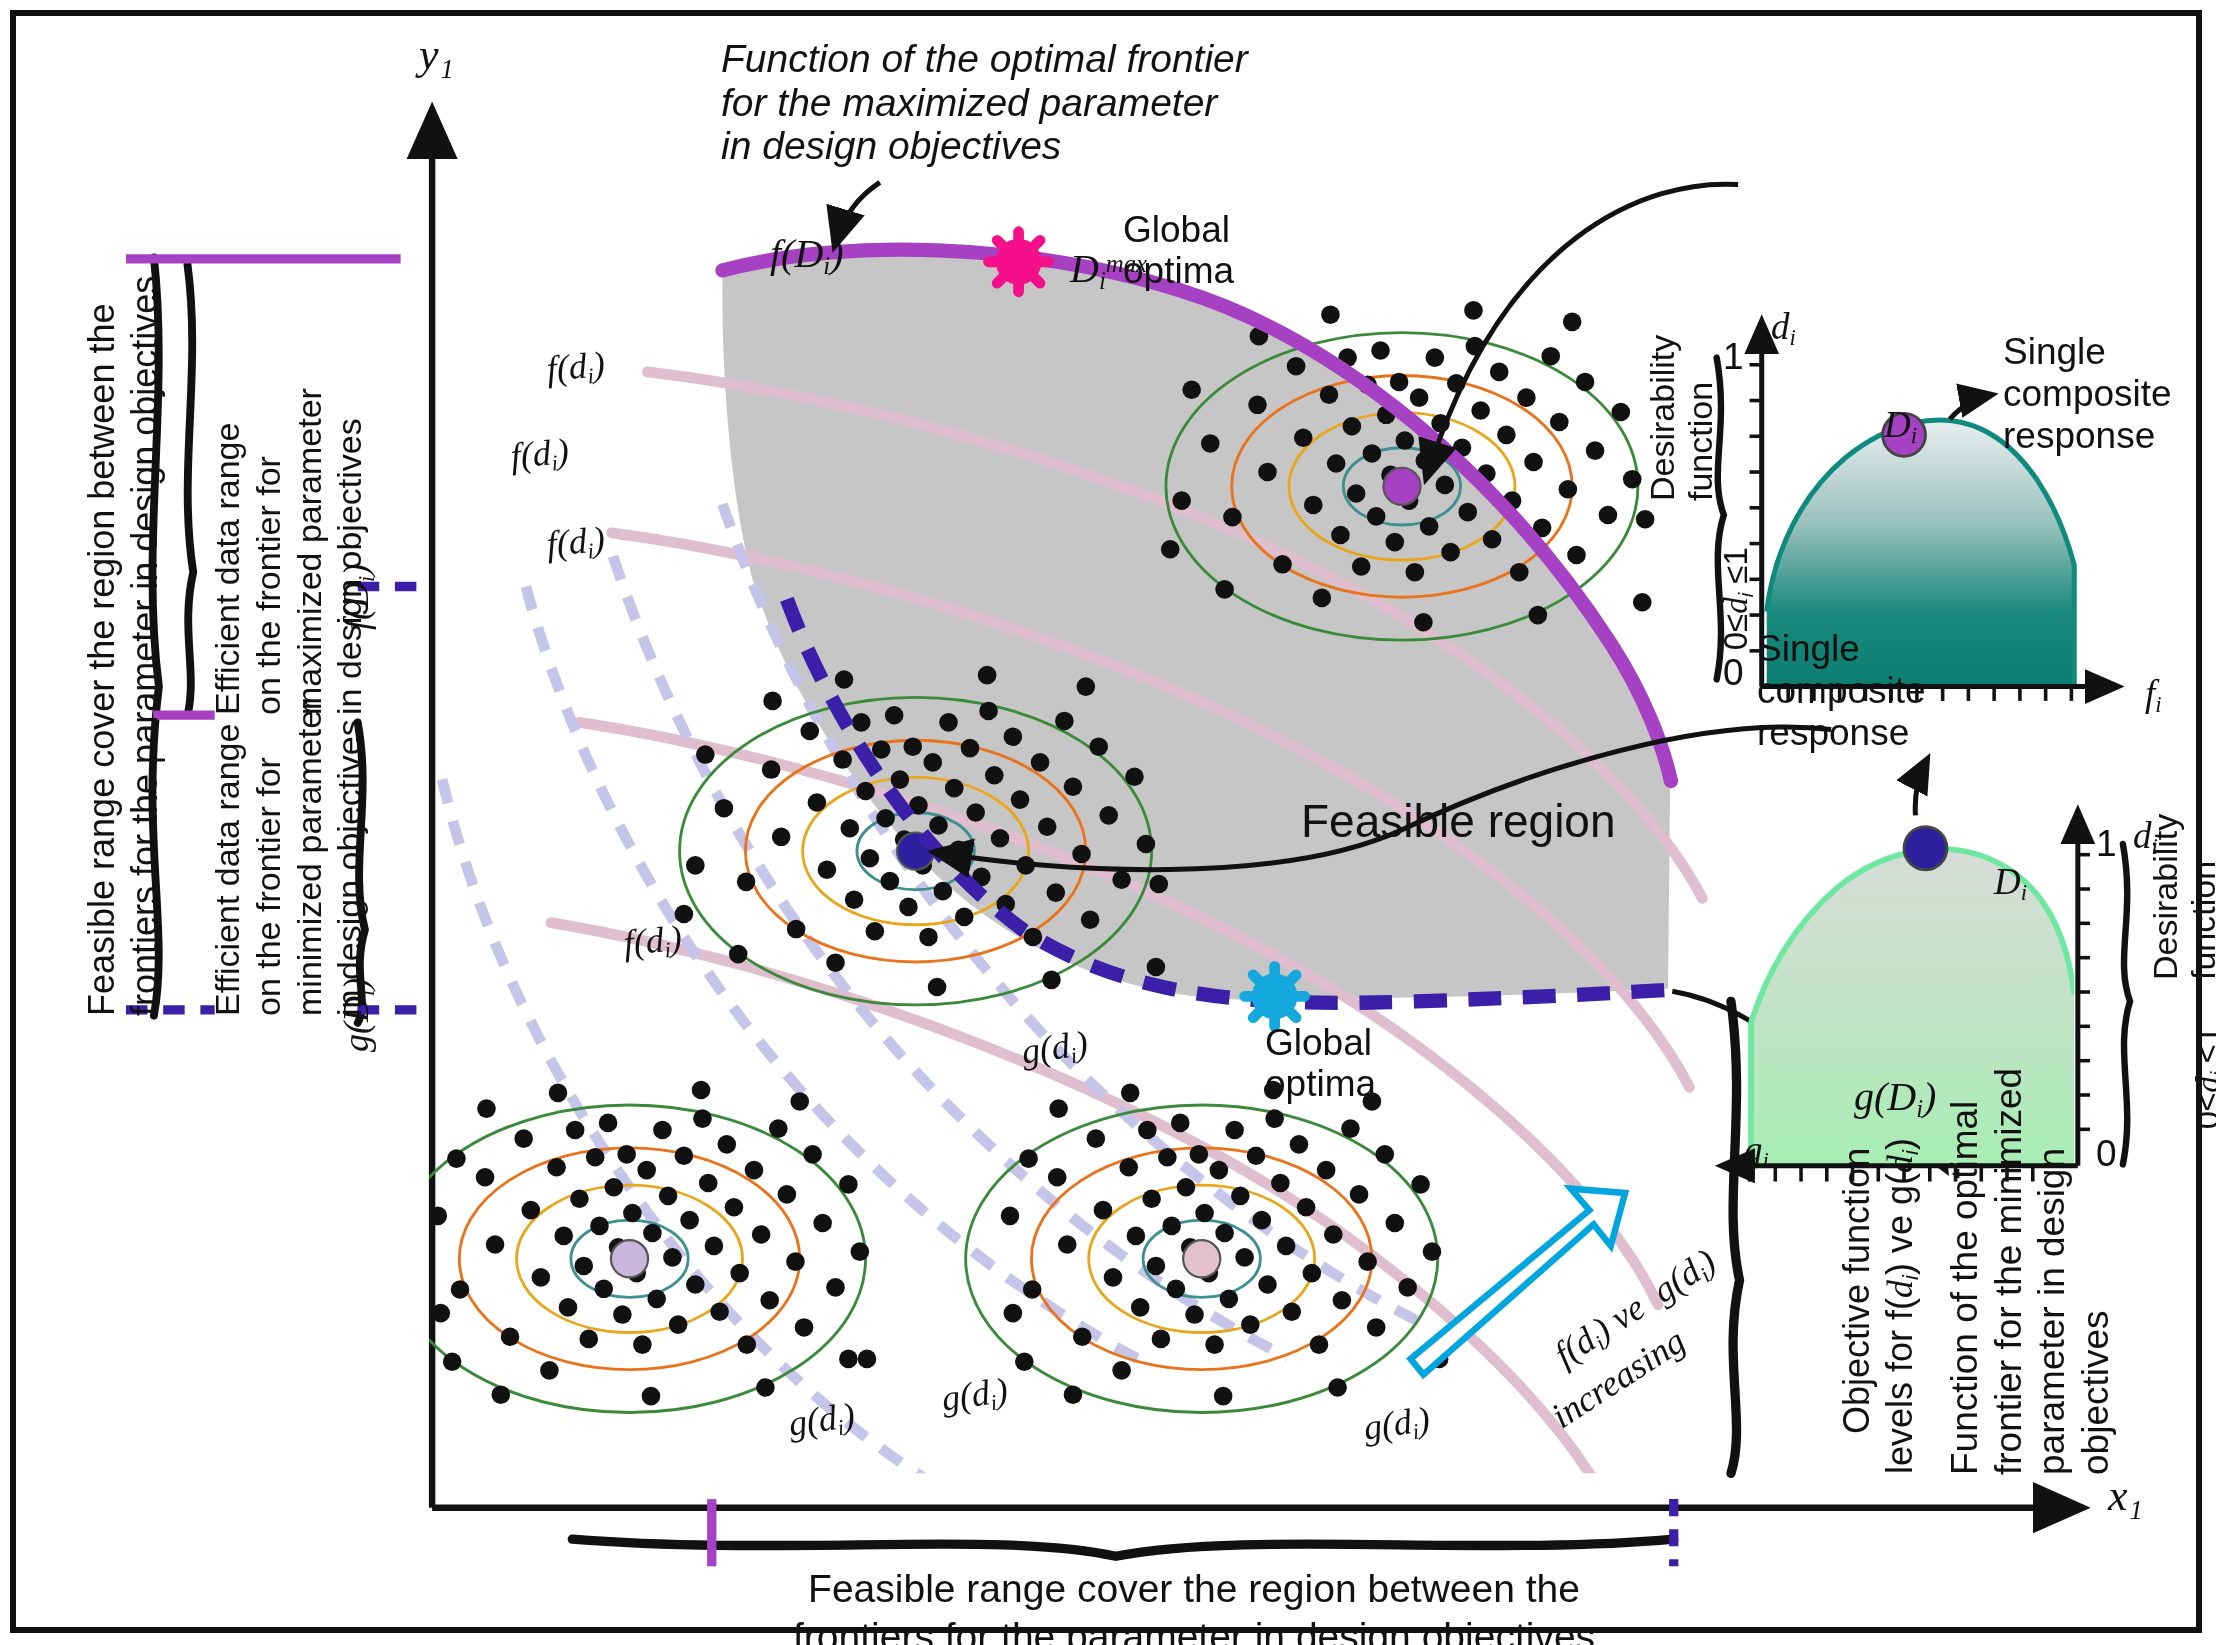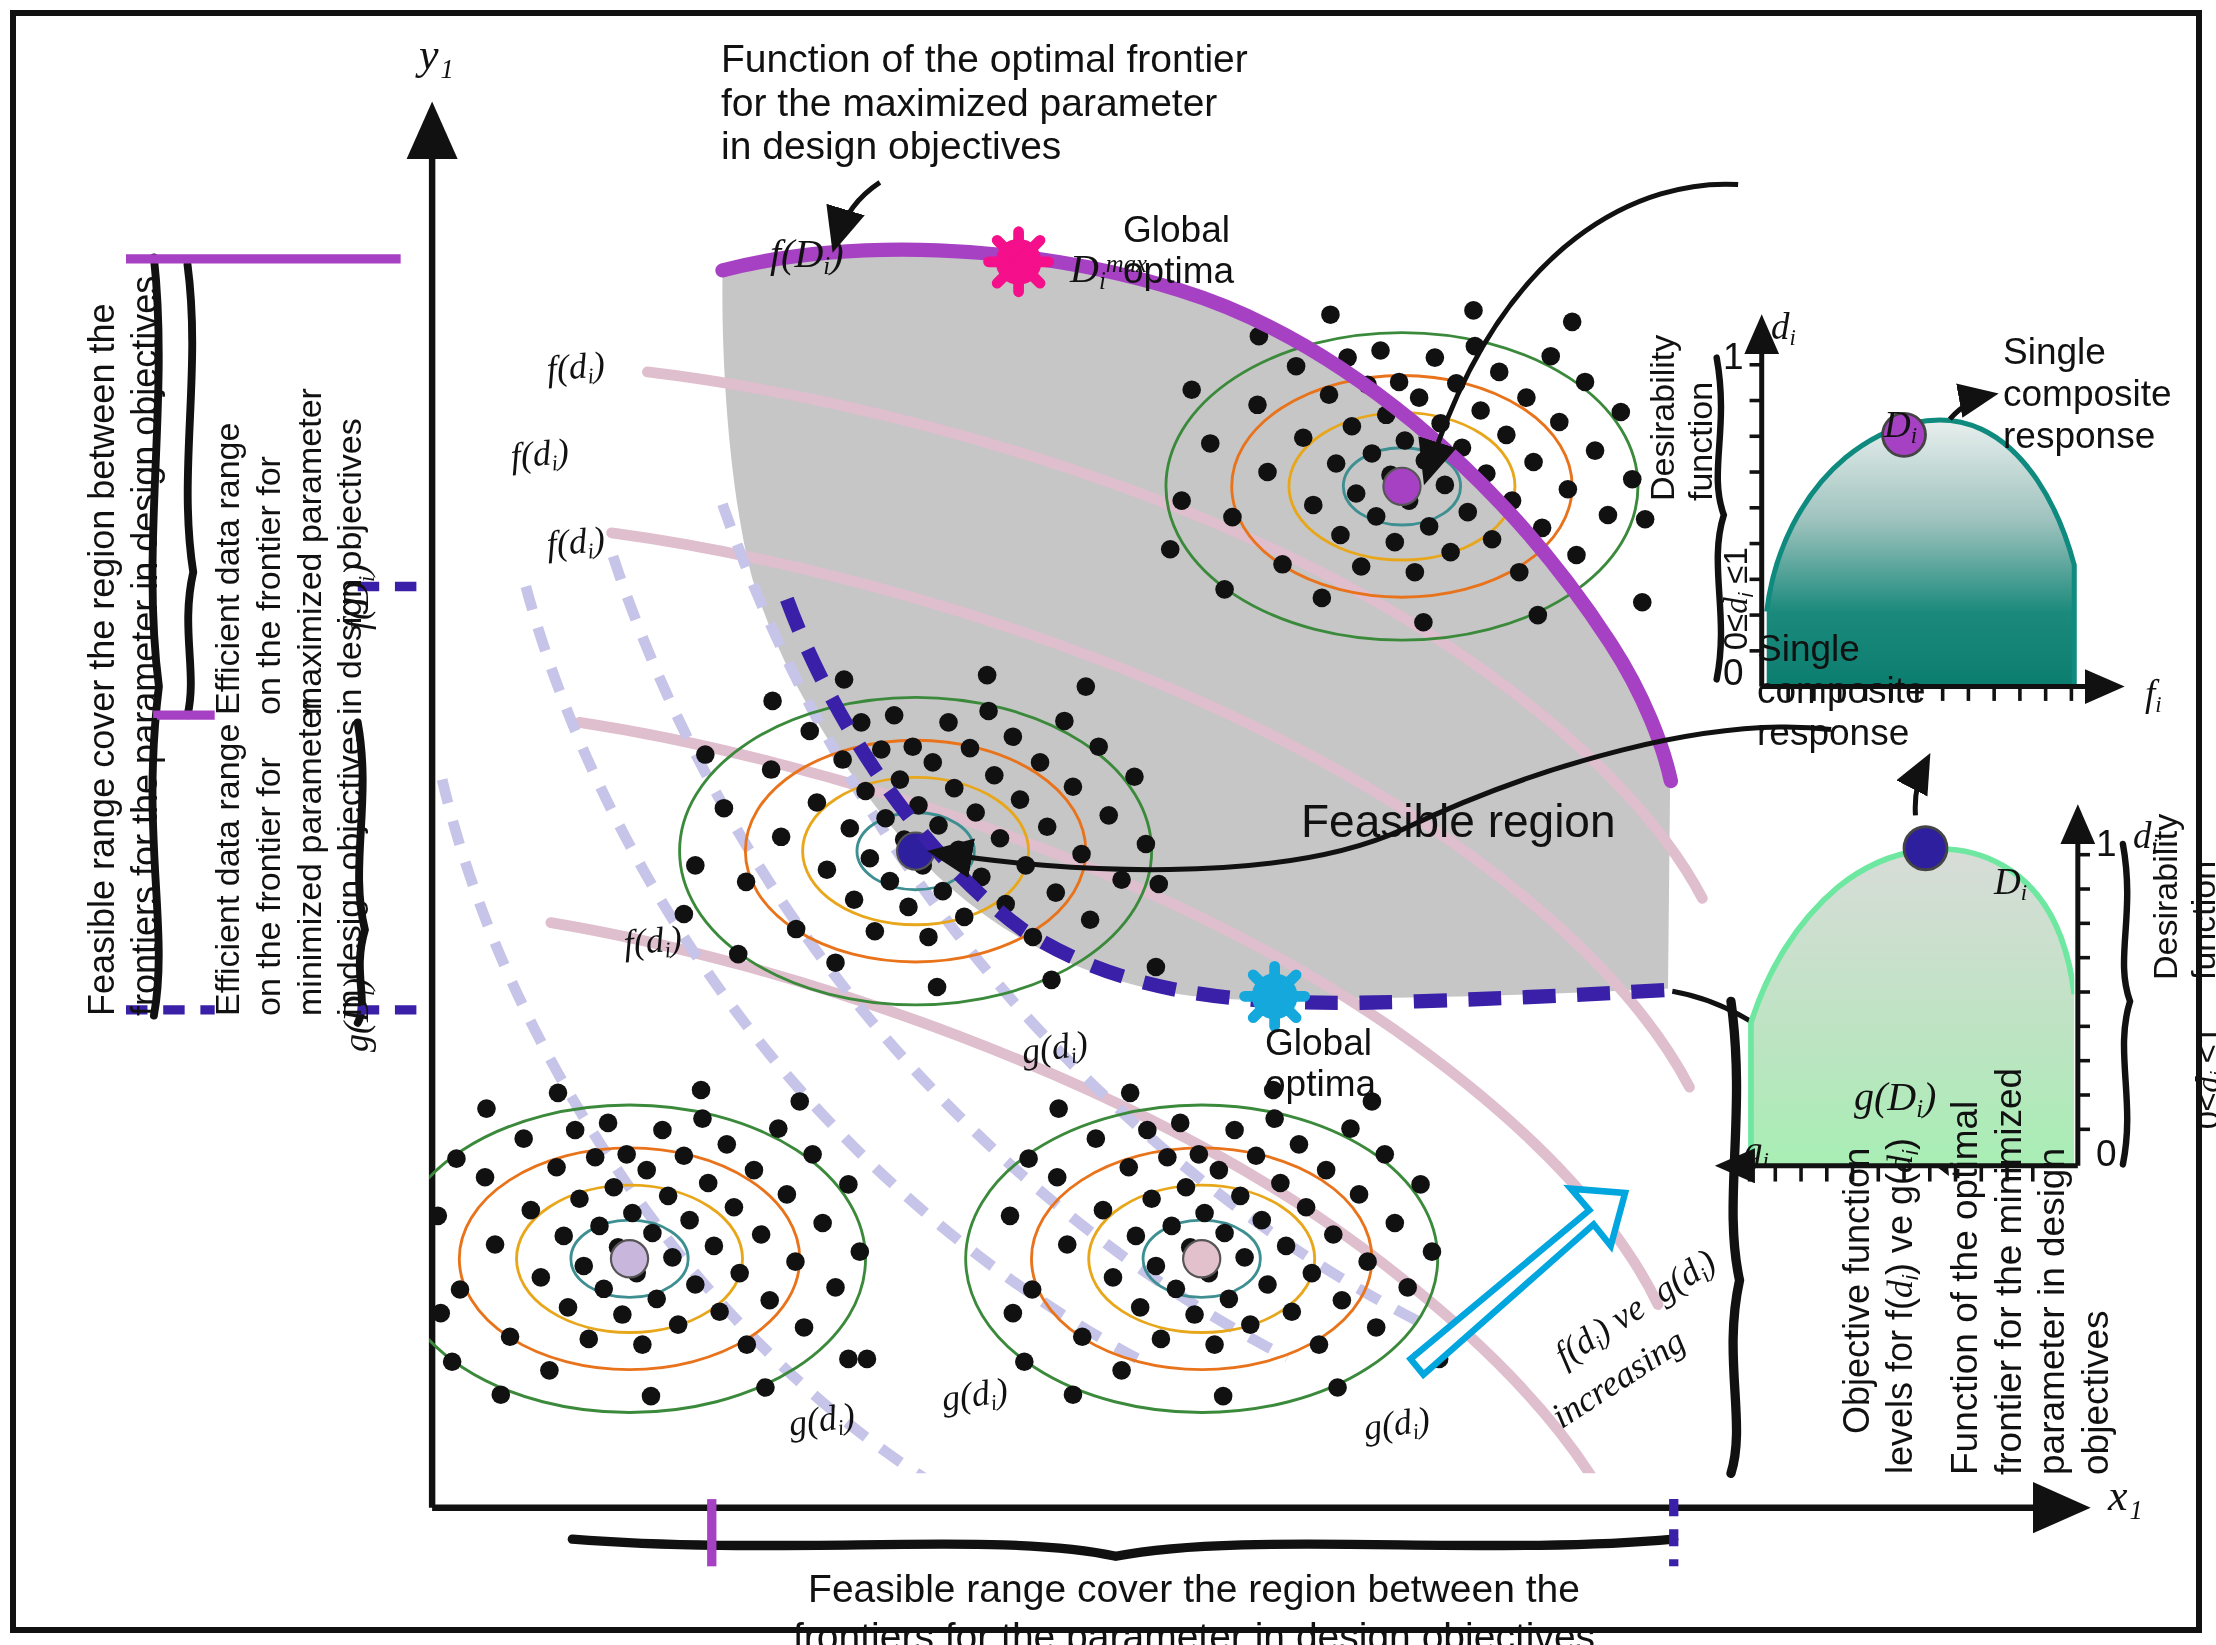--- a/index.html
+++ b/index.html
@@ -534,21 +534,21 @@
       </g>
       <path d="M2968,1180 C2986,1280 2956,1340 2978,1400 C2956,1470 2986,1540 2968,1628" fill="none" stroke="#111" stroke-width="9" stroke-linecap="round"></path>
       <circle cx="2692" cy="1186" r="30" fill="#2e1f9e" stroke="#444" stroke-width="4"></circle>
       <path d="M2678,1140 C2676,1110 2682,1085 2694,1062" fill="none" stroke="#111" stroke-width="7" marker-end="url(#arrHeadS)"></path>
     </g>
   </svg>
 
   <div class="txt ser" style="left:419px;top:30px;font-size:44px;">y₁</div>
   <div class="txt ser" style="left:2108px;top:1471px;font-size:44px;text-align:right;">x₁</div>
 
-  <div class="txt sans" style="left:721px;top:37px;font-size:39px;">Function of the optimal frontier
+  <div class="txt sans" style="left:721px;top:37px;font-size:39px;font-style:italic;">Function of the optimal frontier
 for the maximized parameter
 in design objectives</div>
 
   <div class="txt ser" style="left:730px;top:187px;font-size:40px;">
     f(<i>D</i><span class="sub">i</span>)
   </div>
 
   <div class="txt ser" style="left:1030px;top:202px;font-size:40px;">
     <i>D</i><span class="sub">i</span><span class="sup">max</span>
   </div>

